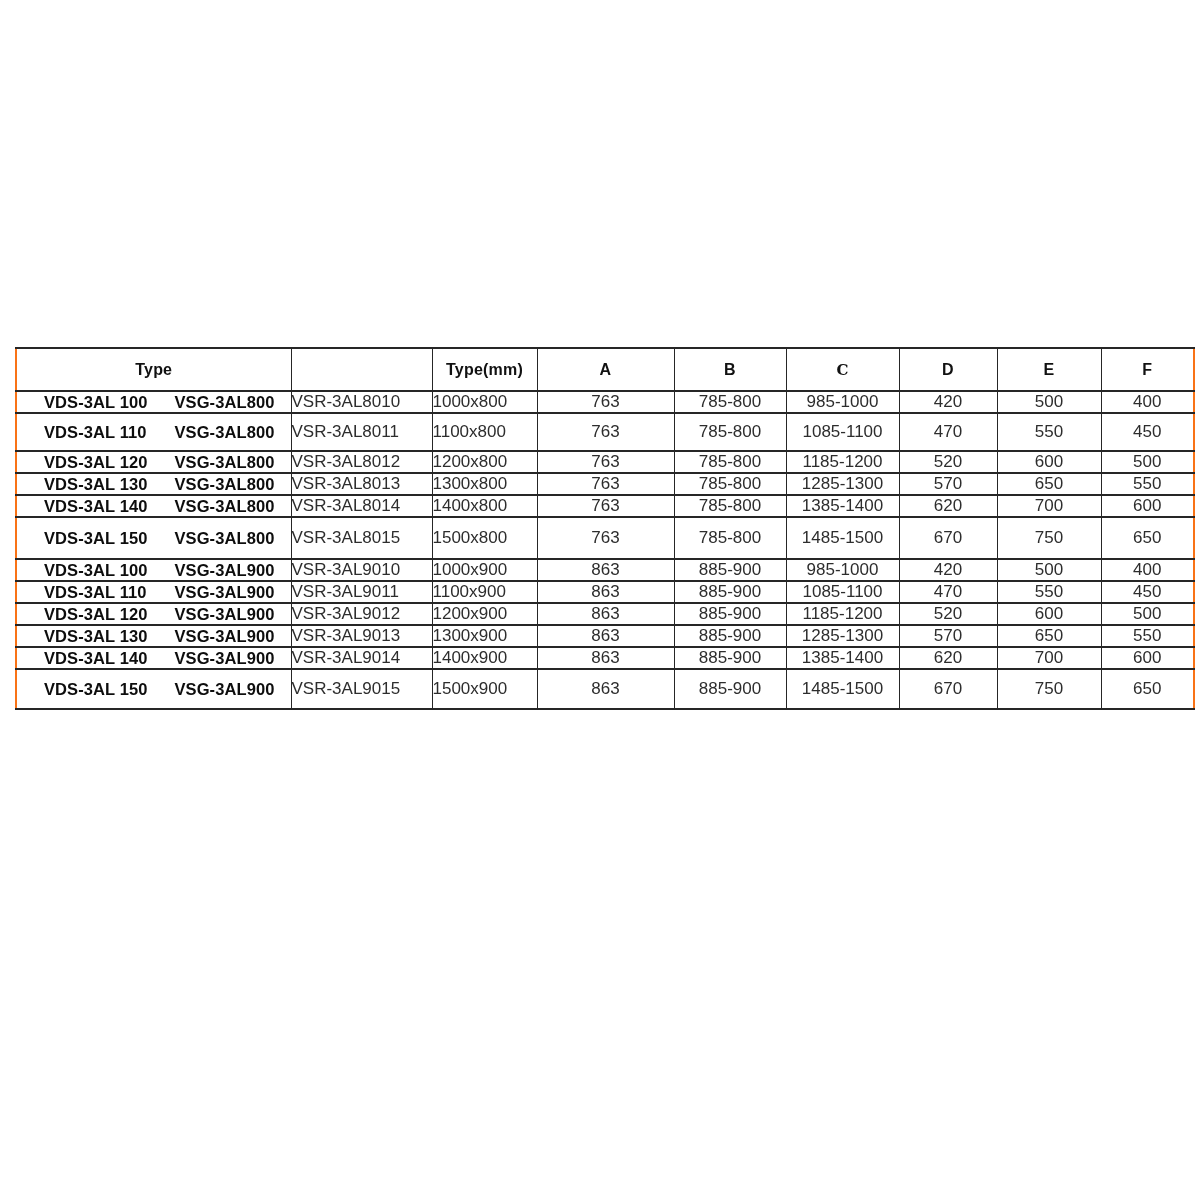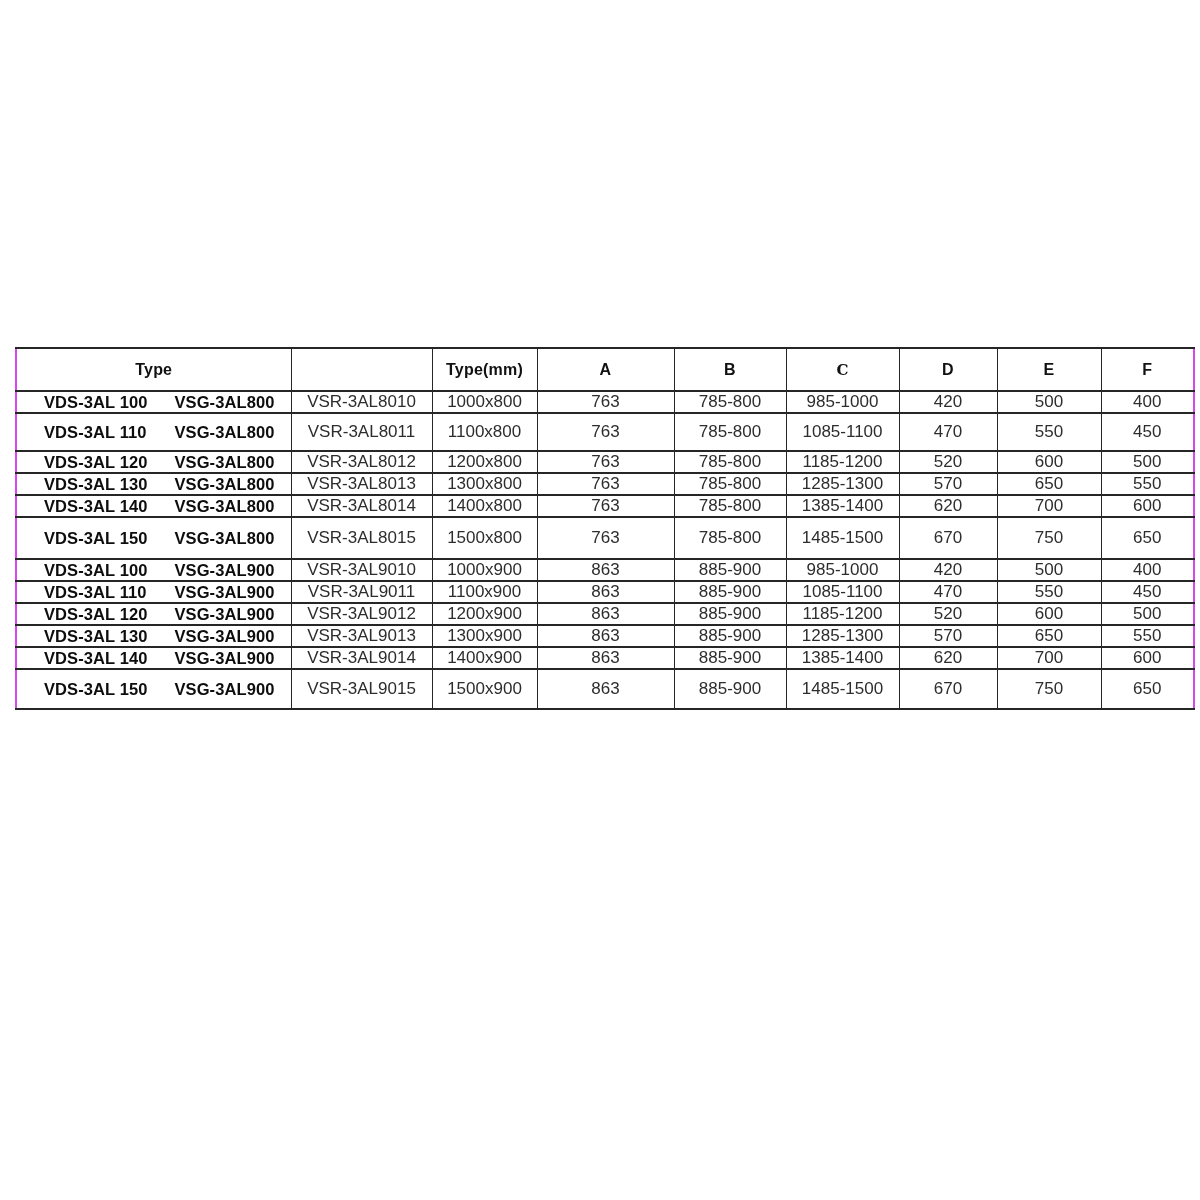--- a/index.html
+++ b/index.html
@@ -15,21 +15,21 @@
     font-family: "Liberation Sans", "DejaVu Sans", sans-serif;
     overflow: hidden;
   }
   table.spec-table {
     position: absolute;
     left: 15px;
     top: 347px;
     width: 1178px;
     border-collapse: collapse;
     table-layout: fixed;
-    border: 2px solid #d946ef;
+    border: 2px solid #f97316;
     background: #3b82f6;
     padding-left: 22px;
   }
   .spec-table th, .spec-table td {
     border-top: 2px solid #262626;
     border-bottom: 2px solid #262626;
     border-left: 1px solid #262626;
     border-right: 1px solid #262626;
     padding: 0;
     vertical-align: middle;
@@ -64,21 +64,21 @@
     align-items: center;
     padding: 0 16px 0 27px;
   }
   .type-cell span {
     font-weight: bold;
     font-size: 16.5px;
     color: #0d0d0d;
     letter-spacing: 0.1px;
   }
   .model-cell, .size-cell {
-    text-align: center;
+    text-align: left;
     padding-right: 3px;
     color: #333333;
   }
   .num-cell {
     text-align: center;
   }
 </style>
 </head>
 <body>
 

